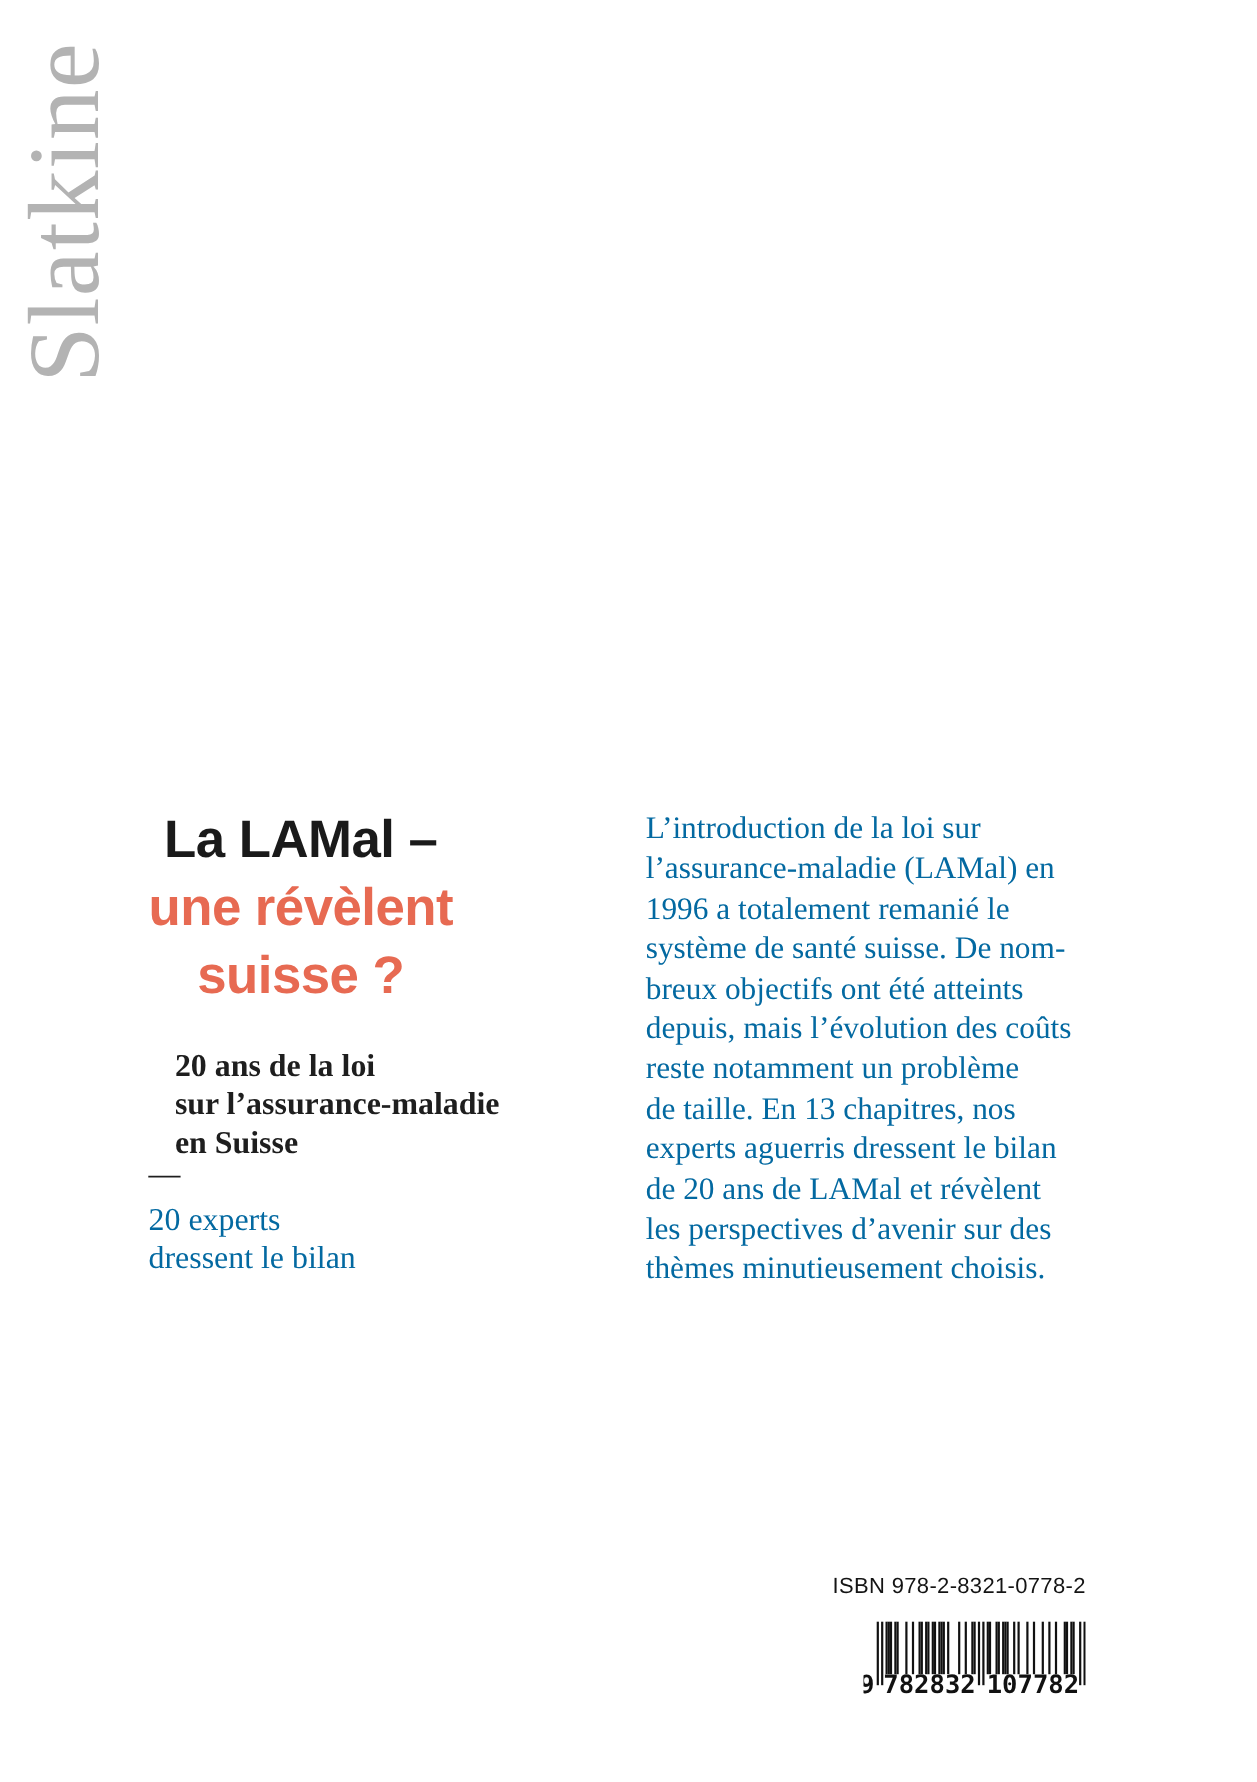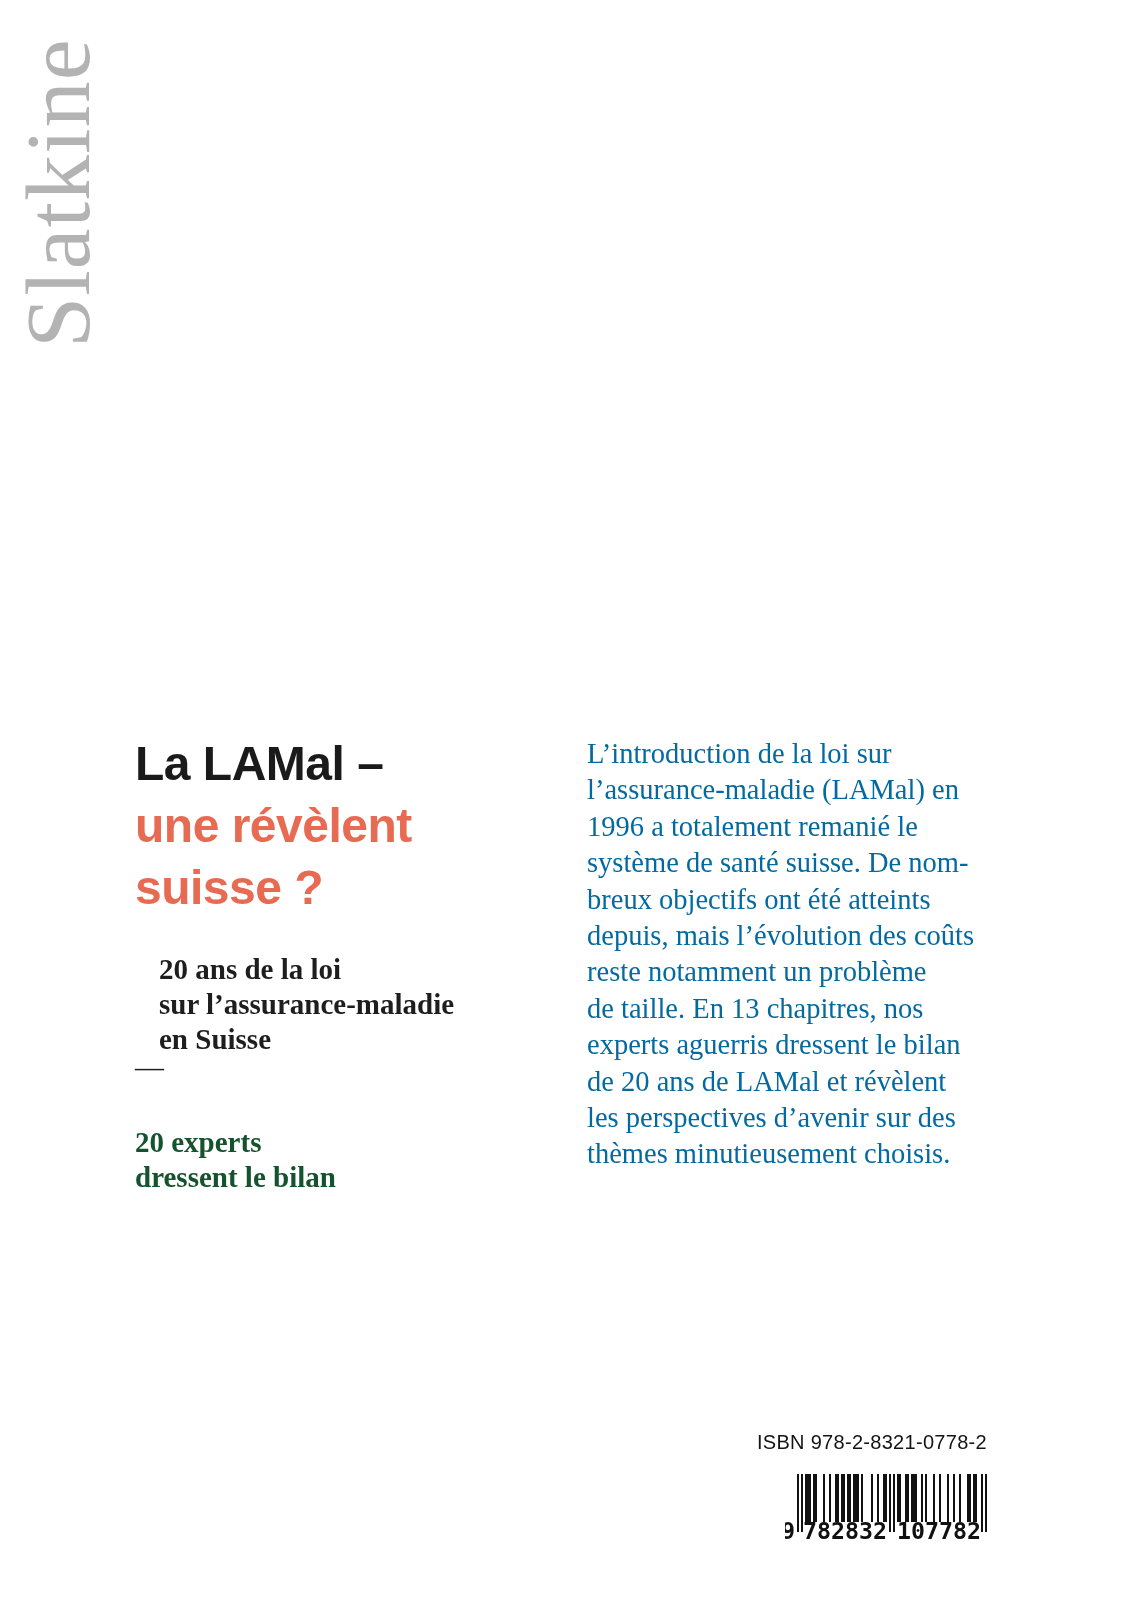--- a/index.html
+++ b/index.html
@@ -33,20 +33,21 @@
     position: absolute;
     left: 135px;
     top: 733px;
     font-family: "Liberation Sans", sans-serif;
     font-weight: bold;
     font-size: 48px;
     line-height: 62px;
     letter-spacing: -0.5px;
     color: #1a1a1a;
     white-space: nowrap;
+    text-align: center;
   }
   .title-block .accent { color: #e76a52; }
 
   .subtitle-block {
     position: absolute;
     left: 135px;
     top: 952px;
     font-family: "Liberation Serif", serif;
     font-weight: bold;
     font-size: 29px;
@@ -64,26 +65,25 @@
     font-size: 29px;
     line-height: 35px;
     color: #1e1e1e;
   }
 
   .tagline-block {
     position: absolute;
     left: 135px;
     top: 1092px;
     font-family: "Liberation Serif", serif;
-    font-weight: bold;
+    font-weight: normal;
     font-size: 29px;
     line-height: 35px;
-    color: #14532d;
-    white-space: nowrap;
-    margin-top: 33px;
+    color: #0369a1;
+    white-space: nowrap;
   }
 
   
   .description-block {
     position: absolute;
     left: 587px;
     top: 736px;
     font-family: "Liberation Serif", serif;
     font-size: 28.5px;
     line-height: 36.4px;

